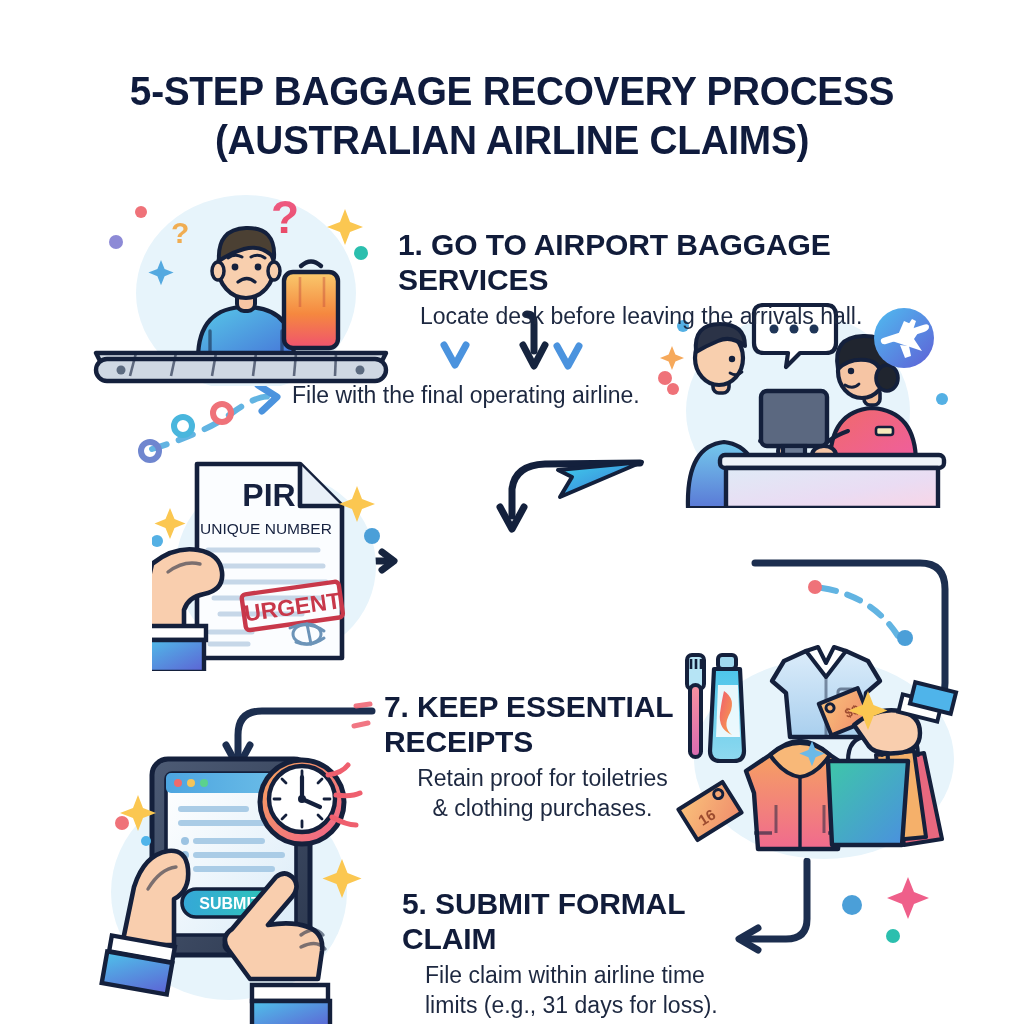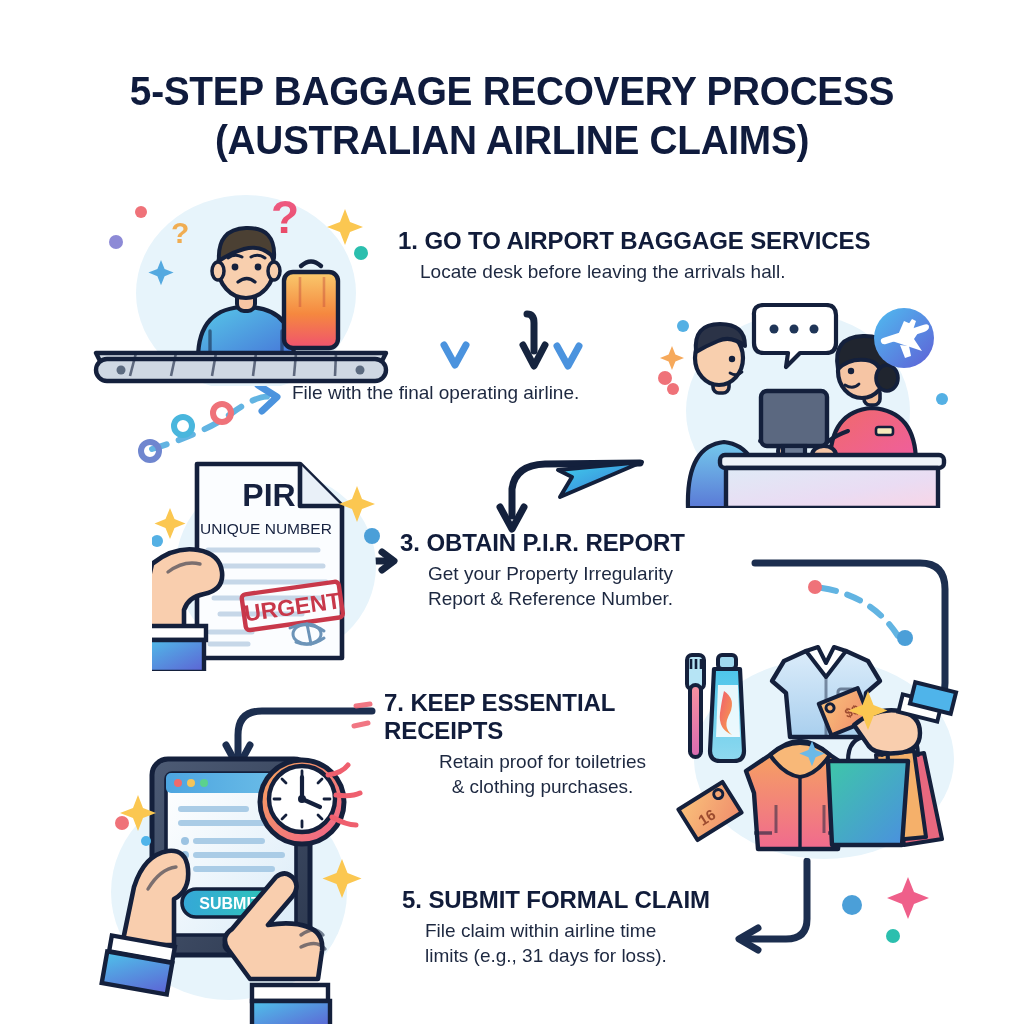--- a/index.html
+++ b/index.html
@@ -25,30 +25,30 @@
     letter-spacing:-0.3px;
     color:#0f1b3d;
     line-height:1.22;
     transform:scaleX(0.97);
   }
 
   
   .step{position:absolute;}
   .step-head{
     font-weight:700;
-    font-size:24px;
+    font-size:30px;
     color:#111c3a;
     letter-spacing:-0.1px;
     line-height:1.17;
     margin:0 0 5px 0;
     white-space:pre-line;
   }
   .step-body{
     font-weight:400;
-    font-size:19px;
+    font-size:23px;
     color:#1d2840;
     line-height:1.30;
     margin:0;
     white-space:pre-line;
   }
 
   #step1{left:398px;top:206px;width:545px;}
   #step1 .step-body{padding-left:22px;}
   #step2{left:292px;top:360px;width:380px;}
   #step3{left:400px;top:508px;width:350px;text-align:left;}
@@ -534,25 +534,20 @@
 
   <div class="step" id="step1">
     <p class="step-head">1. GO TO AIRPORT BAGGAGE SERVICES</p>
     <p class="step-body">Locate desk before leaving the arrivals hall.</p>
   </div>
 
   <div class="step" id="step2">
     <p class="step-body">File with the final operating airline.</p>
   </div>
 
-  <div class="step" id="step3">
-    <p class="step-head">3. OBTAIN P.I.R. REPORT</p>
-    <p class="step-body">Get your Property Irregularity
-Report &amp; Reference Number.</p>
-  </div>
 
   <div class="step" id="step4">
     <p class="step-head">7. KEEP ESSENTIAL
 RECEIPTS</p>
     <p class="step-body">Retain proof for toiletries
 &amp; clothing purchases.</p>
   </div>
 
   <div class="step" id="step5">
     <p class="step-head">5. SUBMIT FORMAL CLAIM</p>

